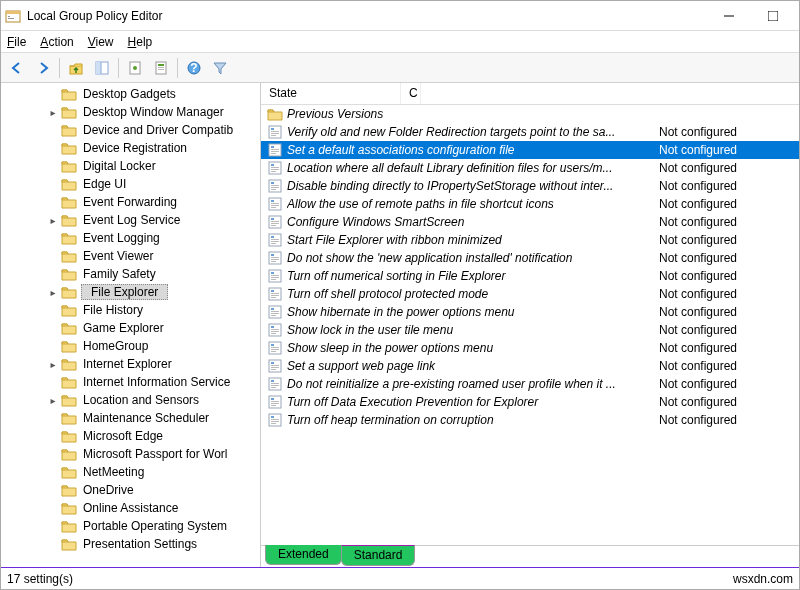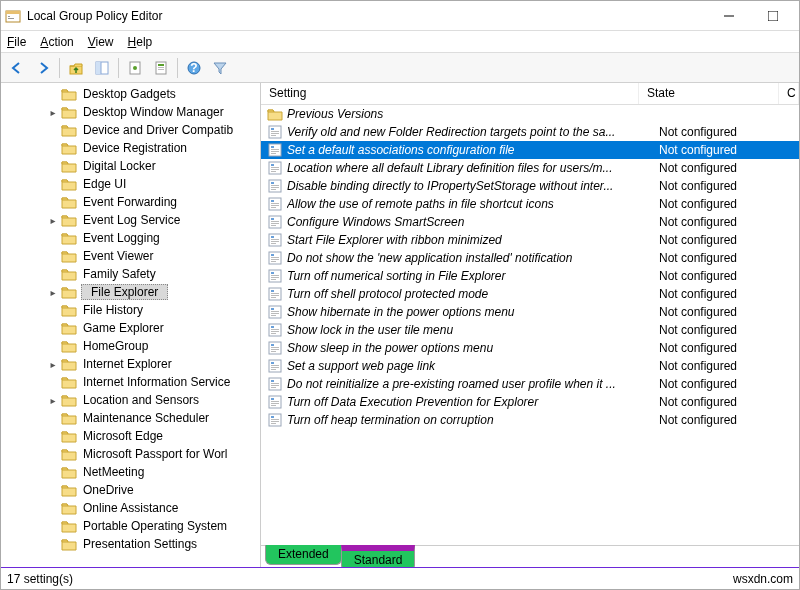--- a/index.html
+++ b/index.html
@@ -29,21 +29,21 @@
 .col-state { width: 140px; }
 .col-c { width: 20px; text-align: right; }
 .list-body { flex: 1; overflow-y: auto; overflow-x: hidden; }
 .row { height: 18px; display: flex; align-items: center; padding-left: 6px; }
 .row.selected { background: #0078d7; color: #fff; }
 .row .icon { width: 16px; height: 16px; margin-right: 4px; flex-shrink: 0; display: flex; align-items: center; justify-content: center; }
 .row .setting { flex: 1; white-space: nowrap; overflow: hidden; text-overflow: ellipsis; padding-right: 6px; font-style: italic; }
 .row .state { width: 140px; white-space: nowrap; }
 .tabs { height: 22px; display: flex; align-items: flex-start; border-top: 1px solid #ccc; background: #fff; padding-left: 4px; }
 .tab { padding: 2px 12px 3px; border: 1px solid #999; border-top: none; border-radius: 0 0 6px 6px; margin-right: -1px; background: #22c55e; font-size: 12px; position: relative; top: -1px; }
-.tab.active { border-top: 6px solid #a21caf; z-index: 2; }
+.tab.active { border-top: 1px solid #a21caf; z-index: 2; }
 .statusbar { height: 22px; display: flex; align-items: center; padding: 0 6px; border-top: 1px solid #6d28d9; font-size: 12px; justify-content: space-between; }
 
 .tree-inner::-webkit-scrollbar, .list-body::-webkit-scrollbar { width: 16px; }
 .tree-inner::-webkit-scrollbar-track, .list-body::-webkit-scrollbar-track { background: #f0f0f0; }
 .tree-inner::-webkit-scrollbar-thumb, .list-body::-webkit-scrollbar-thumb { background: #ccc; }
 </style>
 </head>
 <body>
 
 <div class="titlebar">
@@ -318,21 +318,20 @@
               <path d="M1 3 L6 3 L7 5 L15 5 L15 13 L1 13 Z" fill="#f7dd88" stroke="#caa636"></path>
               <path d="M1 3 L6 3 L7 5 L1 5 Z" fill="#f0cf6a" stroke="#caa636"></path>
             </svg></span>
           <span class="label">Presentation Settings</span>
         </div>
       </div>
 
   </div>
   <div class="rpane">
     <div class="list-header">
-      <div class="col col-setting">Setting</div>
       <div class="col col-state">State</div>
       <div class="col col-c">C</div>
     </div>
     <div class="list-body" id="list-body">
         <div class="row">
           <span class="icon">
             <svg width="16" height="14">
               <path d="M1 3 L6 3 L7 5 L15 5 L15 13 L1 13 Z" fill="#f7dd88" stroke="#caa636"></path>
               <path d="M1 3 L6 3 L7 5 L1 5 Z" fill="#f0cf6a" stroke="#caa636"></path>
             </svg>

